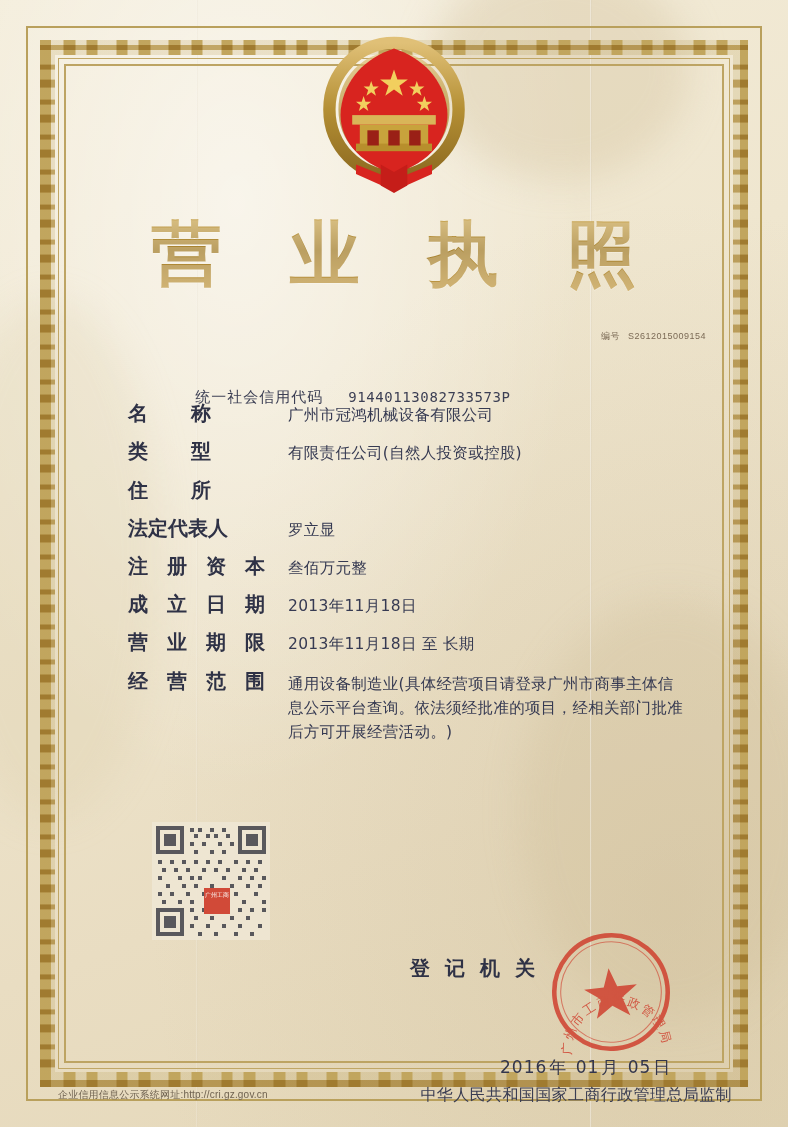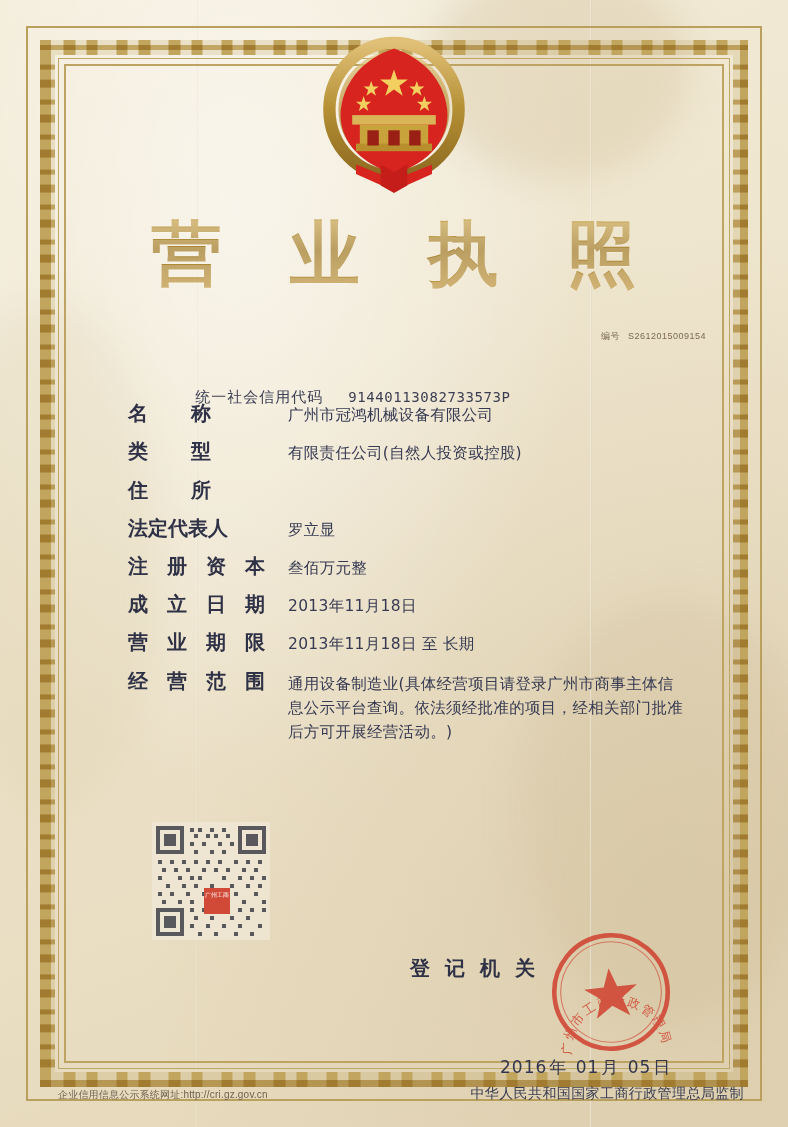--- a/index.html
+++ b/index.html
@@ -260,24 +260,24 @@
   .footer-left {
     position: absolute;
     left: 58px;
     top: 1088px;
     font-size: 10px;
     color: #6f6250;
     letter-spacing: .2px;
   }
   .footer-right {
     position: absolute;
-    right: 44px;
+    right: 56px;
     top: 1085px;
     font-family: "DejaVu Sans", sans-serif;
-    font-size: 14px;
+    font-size: 16px;
     color: #3a3d52;
     letter-spacing: .4px;
   }
 </style>
 </head>
 <body>
 
 <div class="page">
 
   <div class="paper-stain stain-a"></div>

